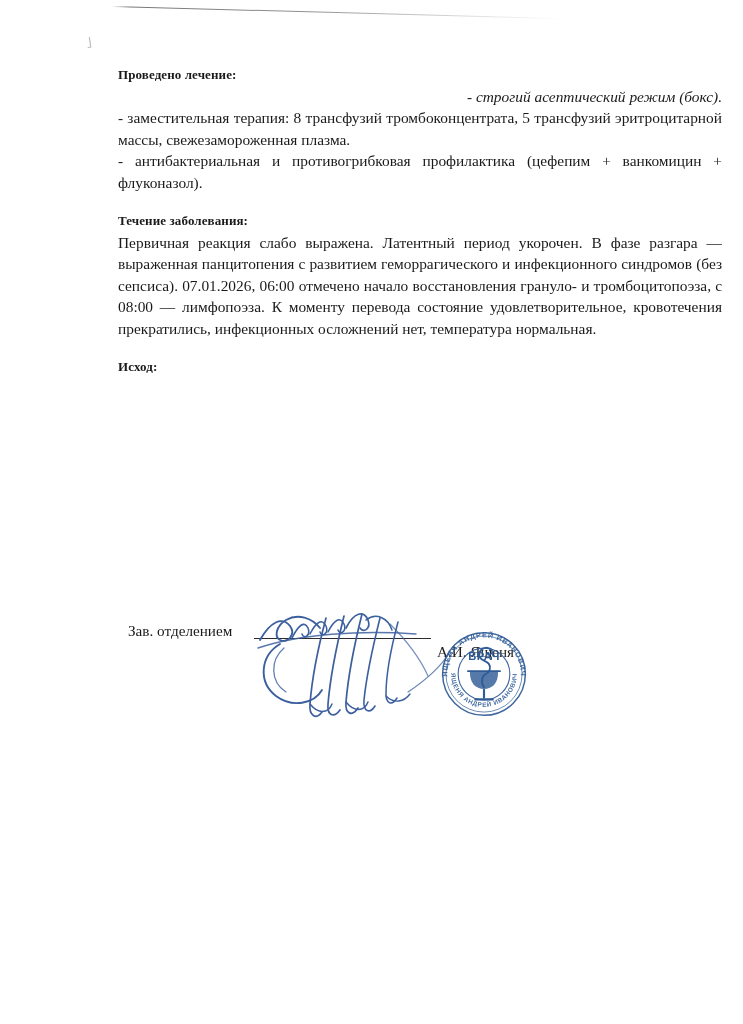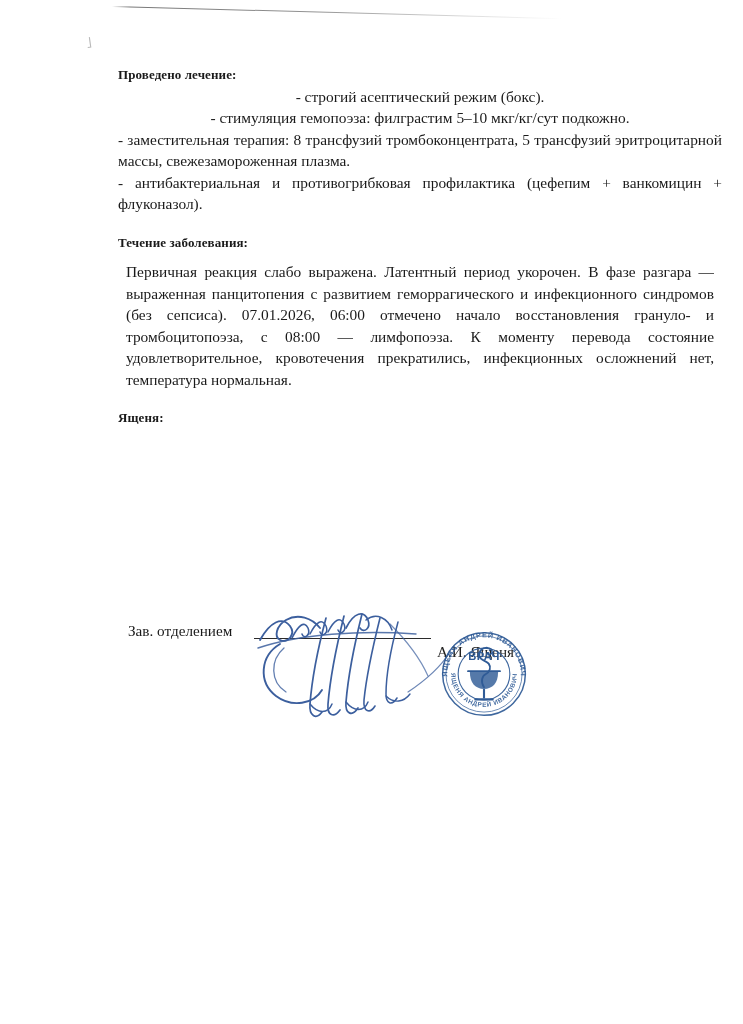--- a/index.html
+++ b/index.html
@@ -72,32 +72,33 @@
     line-height: 21.5px;
     letter-spacing: 0.1px;
     margin: 0 0 0 0;
   }
 
   .para {
     font-size: 15.4px;
     line-height: 21.5px;
     text-align: justify;
     text-justify: inter-word;
-    margin: 8px;
+    margin: 0;
     hyphens: none;
   }
 
   .list-line {
     font-size: 15.4px;
     line-height: 21.5px;
     text-align: justify;
     margin: 0;
   }
   .list-line.nojust {
-    text-align: center;
+    text-align: right;
+    font-style: italic;
   }
 
   
   .signature-block {
     position: absolute;
     left: 128px;
     top: 620px;
     width: 600px;
   }
   .sig-row {
@@ -157,32 +158,31 @@
 <div class="page">
 
   <div class="scan-edge-line"></div>
   <div class="scan-speck">˩</div>
 
   <div class="doc-body">
 
     <div class="section">
       <div class="section-heading">Проведено лечение:</div>
       <p class="list-line nojust">- строгий асептический режим (бокс).</p>
-      <p class="list-line nojust">- стимуляция гемопоэза: филграстим 5–10 мкг/кг/сут подкожно.</p>
       <p class="list-line">- заместительная терапия: 8 трансфузий тромбоконцентрата, 5 трансфузий эритроцитарной массы, свежезамороженная плазма.</p>
       <p class="list-line">- антибактериальная и противогрибковая профилактика (цефепим + ванкомицин + флуконазол).</p>
     </div>
 
     <div class="section">
       <div class="section-heading">Течение заболевания:</div>
       <p class="para">Первичная реакция слабо выражена. Латентный период укорочен. В фазе разгара — выраженная панцитопения с развитием геморрагического и инфекционного синдромов (без сепсиса). 07.01.2026, 06:00 отмечено начало восстановления грануло- и тромбоцитопоэза, с 08:00 — лимфопоэза. К моменту перевода состояние удовлетворительное, кровотечения прекратились, инфекционных осложнений нет, температура нормальная.</p>
     </div>
 
     <div class="section">
-      <div class="section-heading">Ященя:</div>
+      <div class="section-heading">Исход:</div>
     </div>
 
     <div class="section">
     </div>
 
   </div>
 
   <div class="signature-block">
     <div class="sig-row">
       <span class="sig-label">Зав. отделением</span>

